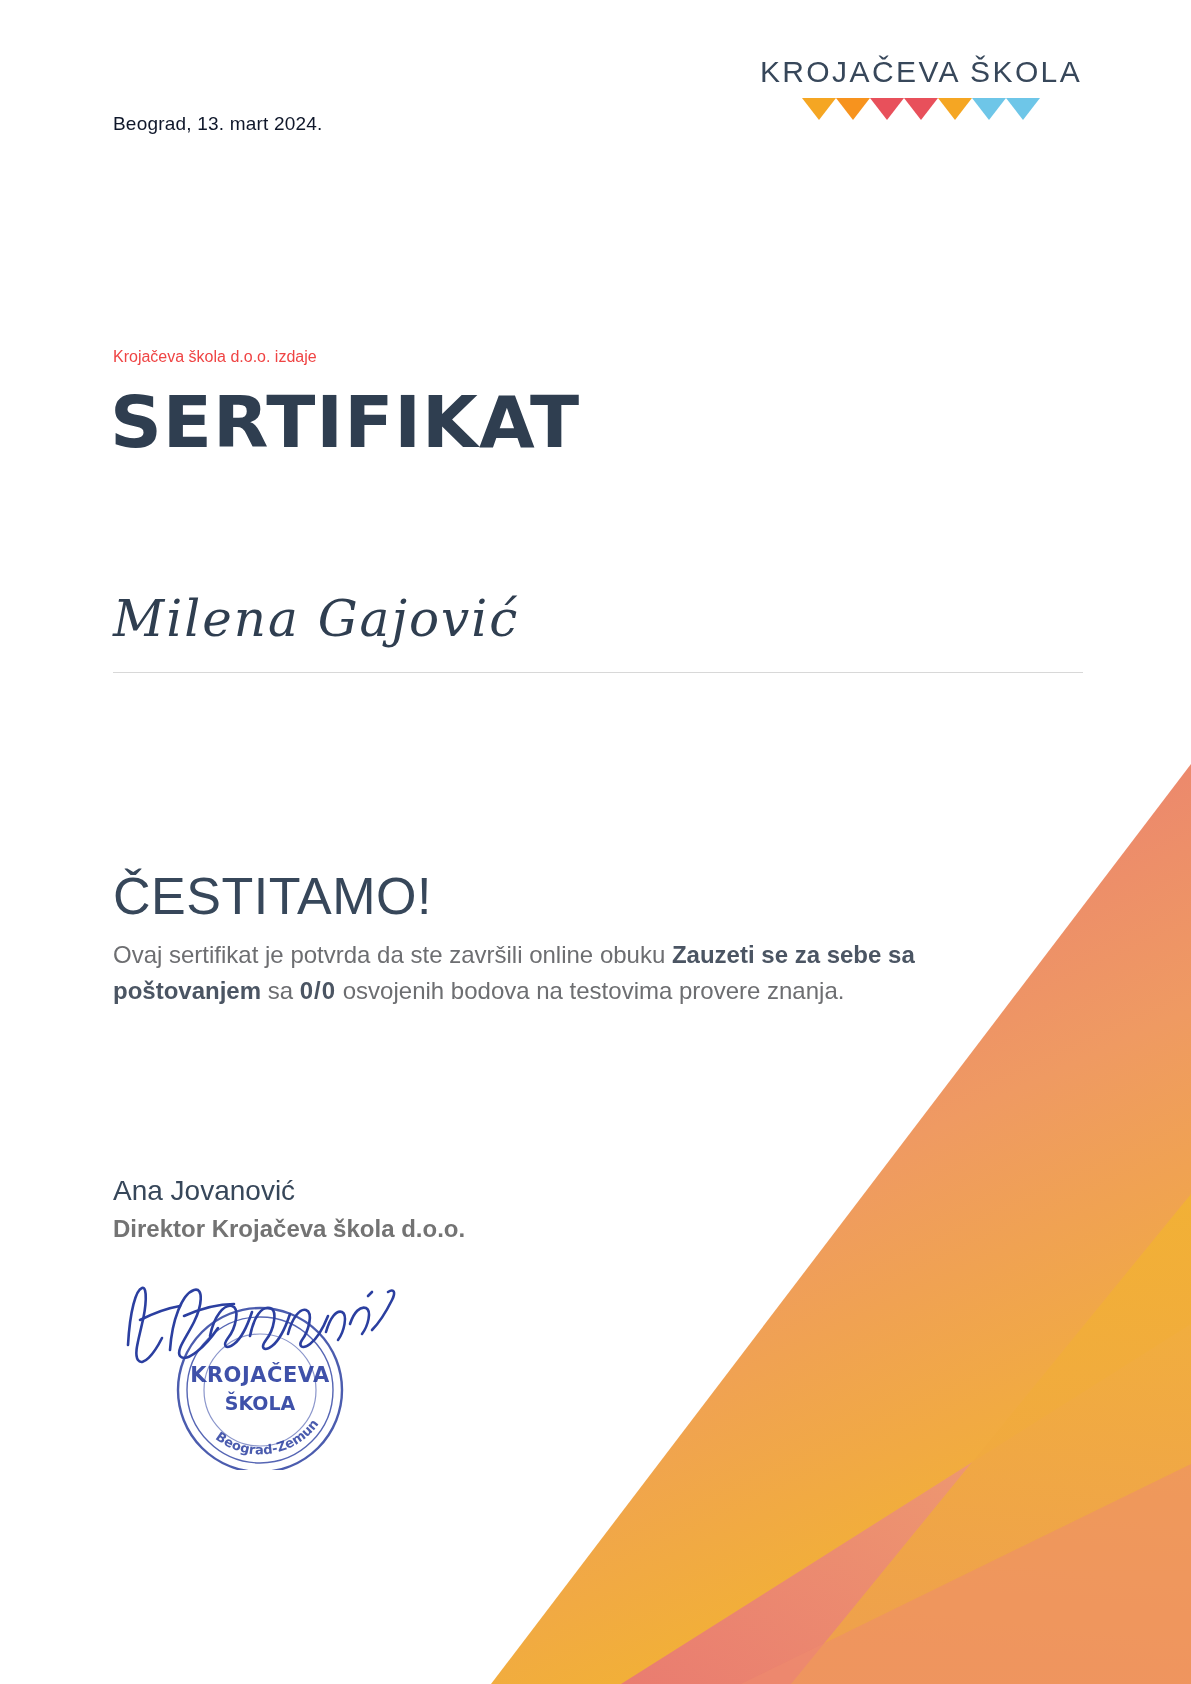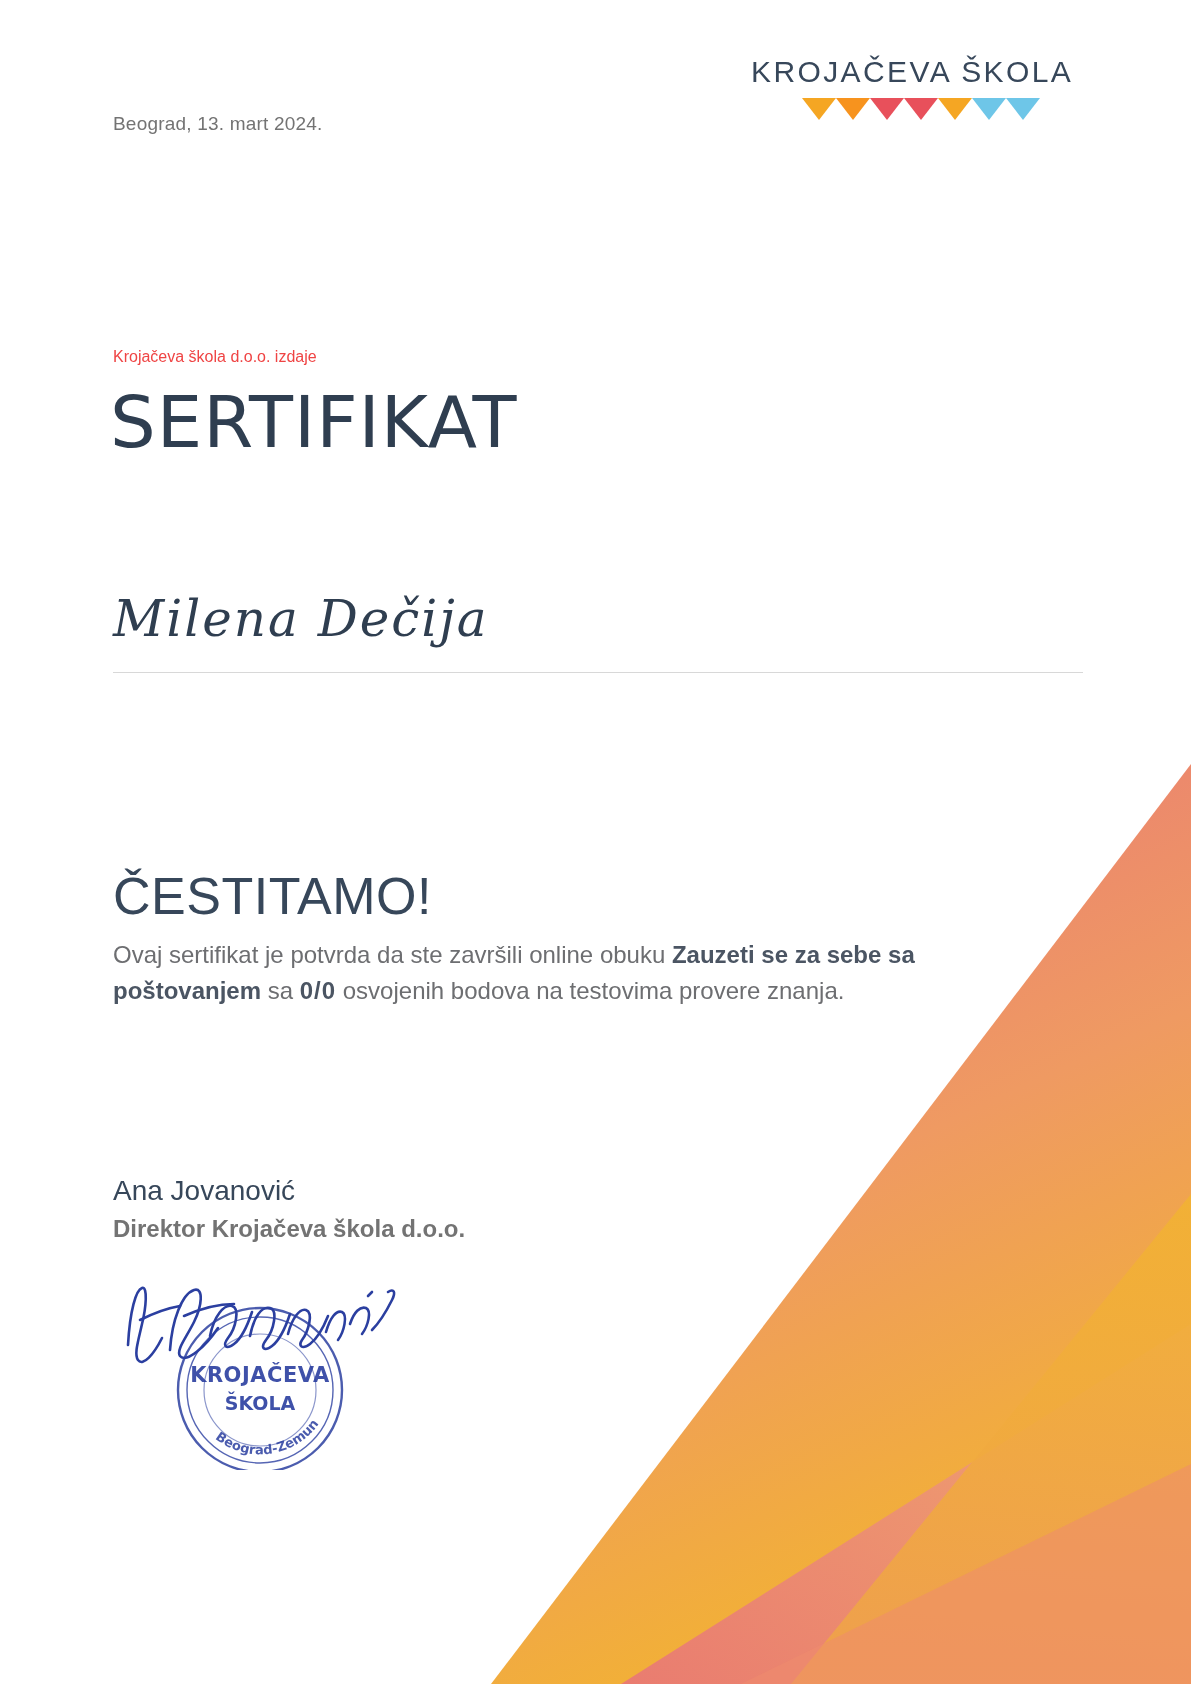--- a/index.html
+++ b/index.html
@@ -28,28 +28,29 @@
     height: 920px;
     pointer-events: none;
   }
 
   
   .date-line {
     position: absolute;
     left: 113px;
     top: 113px;
     font-size: 19px;
-    color: #737373;
+    color: #0f172a;
     letter-spacing: 0.2px;
   }
   .logo-block {
     position: absolute;
     right: 100px;
     top: 55px;
     width: 340px;
+    text-align: center;
   }
   .logo-text {
     font-size: 30px;
     letter-spacing: 2.4px;
     color: #37475a;
     font-weight: 400;
     white-space: nowrap;
   }
   .logo-pattern {
     margin-top: 9px;
@@ -74,21 +75,21 @@
     left: 113px;
     top: 348px;
     font-size: 16px;
     color: #ef4444;
   }
   .cert-title {
     position: absolute;
     left: 110px;
     top: 380px;
     font-size: 72px;
-    font-weight: normal;
+    font-weight: bold;
     letter-spacing: 1px;
     color: #2f3e50;
     font-family: "DejaVu Sans", sans-serif;
   }
 
   .recipient {
     position: absolute;
     left: 113px;
     top: 590px;
     font-size: 50px;
@@ -197,21 +198,21 @@
       <span class="tri" style="border-top-color:#e8505b"></span>
       <span class="tri" style="border-top-color:#f5a623"></span>
       <span class="tri" style="border-top-color:#6ec6e8"></span>
       <span class="tri" style="border-top-color:#6ec6e8"></span>
     </div>
   </div>
 
   <div class="issuer">Krojačeva škola d.o.o. izdaje</div>
   <div class="cert-title">SERTIFIKAT</div>
 
-  <div class="recipient">Milena Dečija</div>
+  <div class="recipient">Milena Gajović</div>
   <div class="recipient-rule"></div>
 
   <div class="congrats">ČESTITAMO!</div>
 
   <div class="body-text">
     <span>Ovaj sertifikat je potvrda da ste završili online obuku </span><b>Zauzeti se za sebe sa poštovanjem</b><span> sa </span><span class="score">0/0</span><span> osvojenih bodova na testovima provere znanja.</span>
   </div>
 
   <div class="sig-name">Ana Jovanović</div>
   <div class="sig-role">Direktor Krojačeva škola d.o.o.</div>

